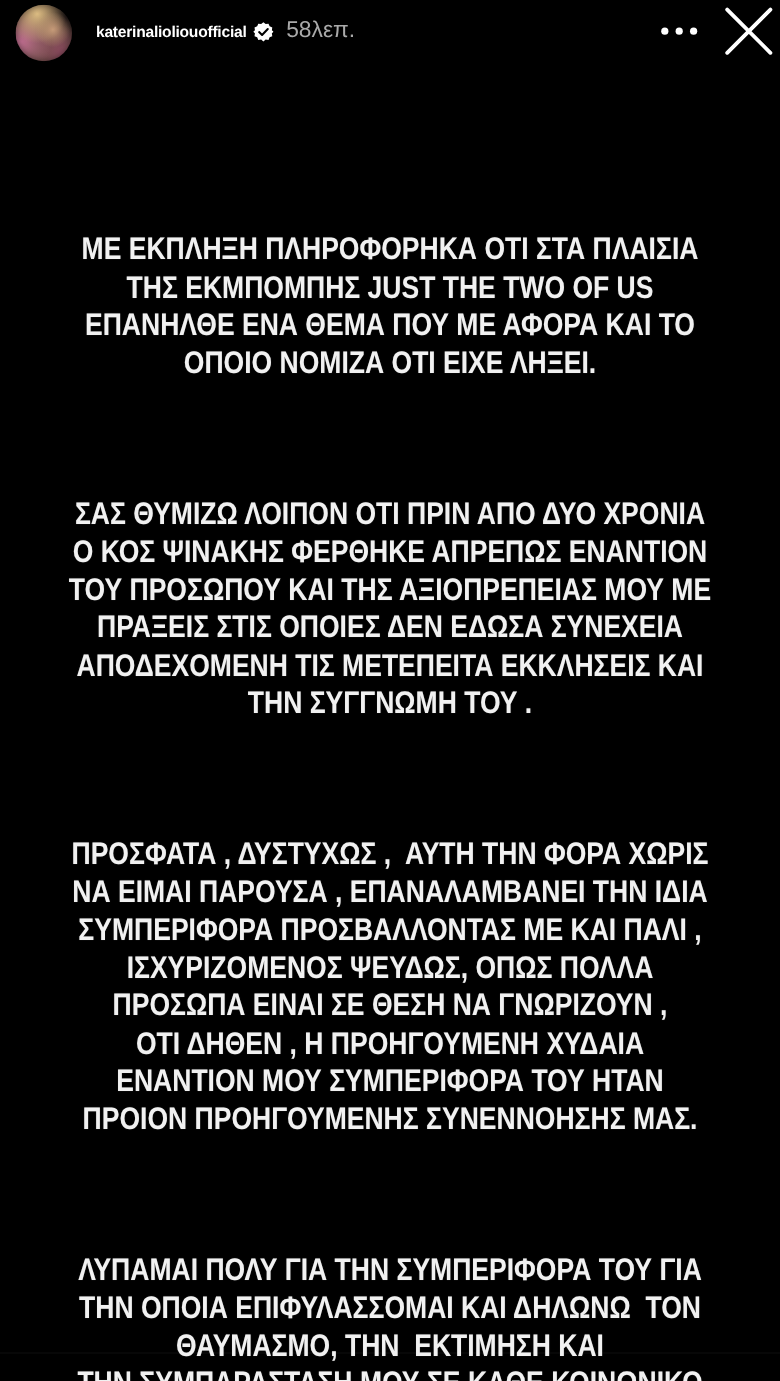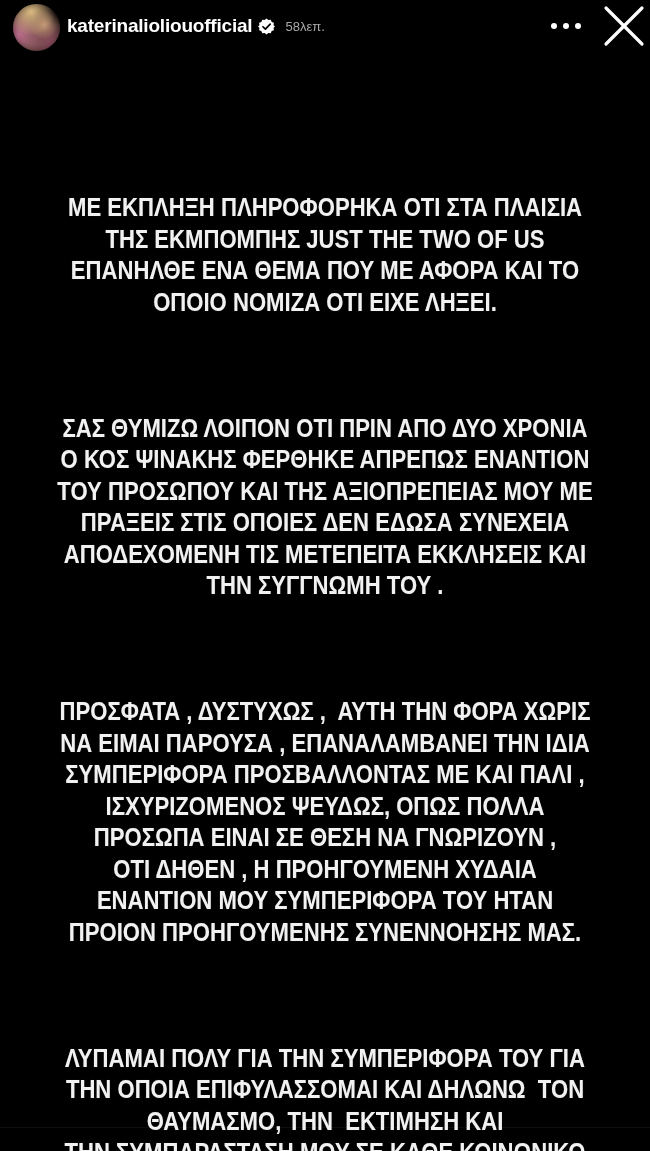--- a/index.html
+++ b/index.html
@@ -37,35 +37,35 @@
       radial-gradient(circle at 66% 44%, #c69a78 0%, rgba(198,154,120,0) 36%),
       radial-gradient(circle at 38% 16%, #dcbc82 0%, rgba(220,188,130,0) 50%),
       radial-gradient(circle at 10% 66%, #c06e90 0%, rgba(192,110,144,0) 48%),
       radial-gradient(circle at 80% 85%, #8a4a5e 0%, rgba(138,74,94,0) 42%),
       radial-gradient(circle at 88% 12%, #161010 0%, rgba(22,16,16,0) 52%),
       #6e4f46;
     box-shadow: inset 0 0 6px rgba(0,0,0,.45);
   }
 
   .username {
-    margin-left: 7px;
+    margin-left: 20px;
     color: #fff;
-    font-size: 19px;
+    font-size: 13px;
     font-weight: 700;
     letter-spacing: -0.2px;
     white-space: nowrap;
     cursor: pointer;
   }
 
   .badge { margin-left: 6px; width: 17px; height: 17px; flex: 0 0 auto; }
 
   .timestamp {
     margin-left: 10px;
     color: #a9a9a9;
-    font-size: 13px;
+    font-size: 19px;
     font-weight: 400;
     white-space: nowrap;
   }
 
   .header-spacer { flex: 1 1 auto; }
 
   .icon-btn {
     background: none;
     border: none;
     width: 44px;

